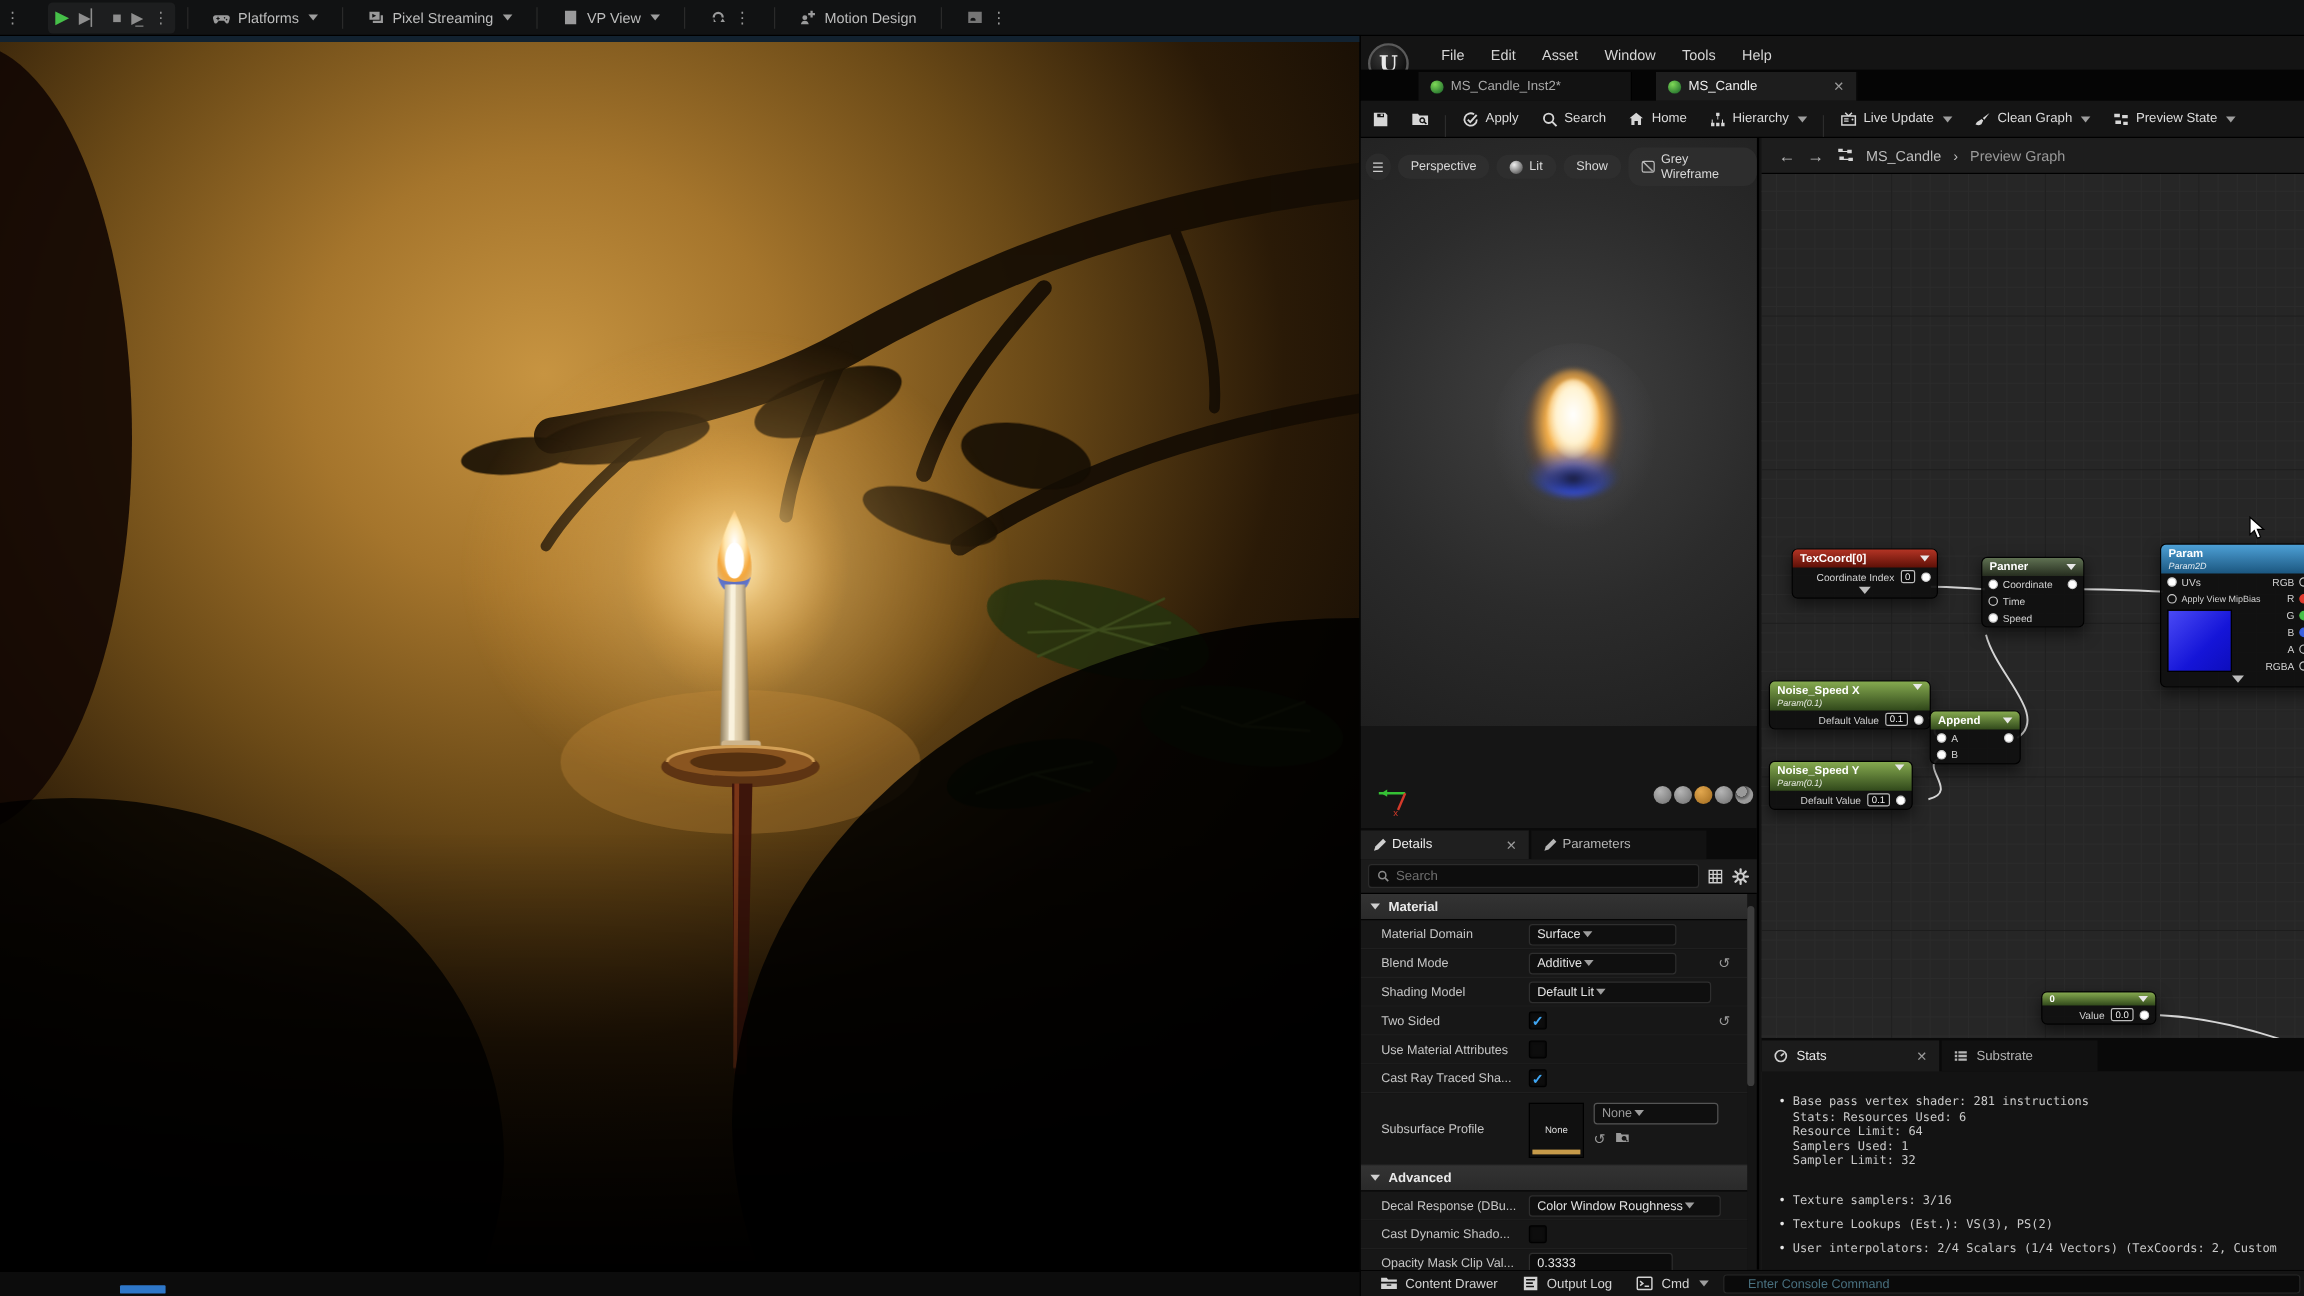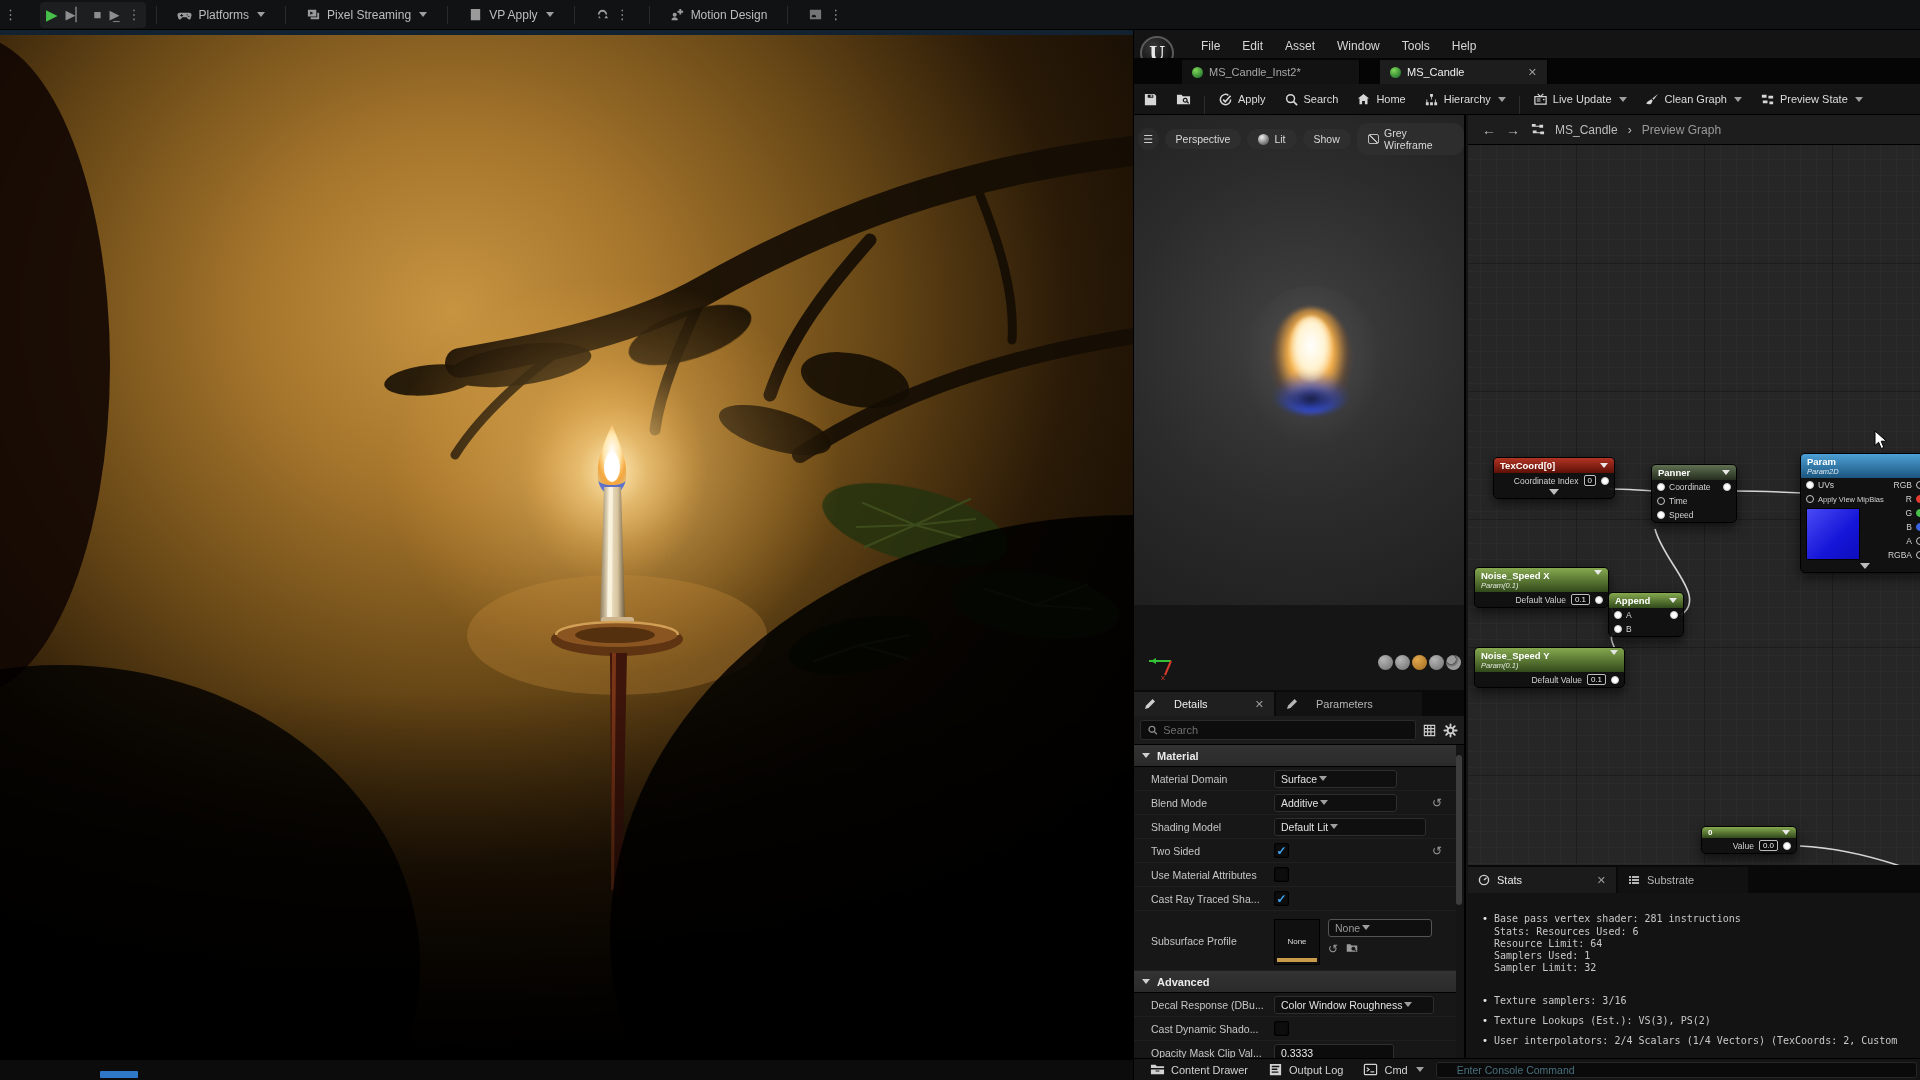--- a/index.html
+++ b/index.html
@@ -56,21 +56,21 @@
   .fp-halo{left:-26px;top:-20px;width:140px;height:160px;background:radial-gradient(ellipse at 50% 45%,rgba(90,90,95,.55),rgba(60,60,64,0) 70%)}
   .fp-orange{left:2px;top:2px;width:82px;height:106px;background:radial-gradient(ellipse at 50% 42%,#ffe9b5 0%,#f7b049 38%,rgba(150,80,20,.25) 62%,rgba(90,60,30,0) 75%);filter:blur(2px)}
   .fp-white{left:21px;top:10px;width:44px;height:66px;background:radial-gradient(ellipse at 50% 45%,#ffffff 0%,#fff3d2 45%,rgba(255,230,170,0) 75%);filter:blur(1.5px)}
   .fp-blue{left:3px;top:62px;width:80px;height:46px;background:radial-gradient(ellipse at 50% 78%,rgba(50,80,230,.95) 12%,rgba(40,70,210,.55) 40%,rgba(30,50,160,0) 70%);filter:blur(2.5px)}
   .fp-dark{left:18px;top:80px;width:50px;height:26px;background:radial-gradient(ellipse,rgba(20,18,26,.85),rgba(20,18,26,0) 70%);filter:blur(2px)}
   .shape-dots{left:244px;top:540px;display:flex;gap:2px}
   .sdot{width:15px;height:15px;border-radius:50%;background:radial-gradient(circle at 35% 30%,#b5b5b5,#6e6e6e)}
   .sdot.sel{background:radial-gradient(circle at 35% 30%,#e2a74e,#a06a1e)}
   
   .dtabs{left:0;top:575px;width:330px;height:26px;background:#0a0a0a;display:flex;align-items:flex-end}
-  .dtab{height:24px;display:flex;align-items:center;gap:18px;font-size:11px;padding:0 10px}
+  .dtab{height:24px;display:flex;align-items:center;gap:4px;font-size:11px;padding:0 10px}
   .dtab.active{background:#1f1f1f;color:#ededed;width:140px}
   .dtab.plain{color:#b5b5b5;width:146px;margin-left:2px;background:#121212}
   .searchrow{left:0;top:601px;width:330px;height:29px;background:#1b1b1b;display:flex;align-items:center;padding:0 6px;gap:6px;border-bottom:1px solid #000}
   .searchbox{flex:1;height:20px;background:#0d0d0d;border:1px solid #2b2b2b;border-radius:3px;display:flex;align-items:center;padding:0 6px;gap:5px}
   .searchbox input{background:transparent;border:none;outline:none;color:#cfcfcf;font-size:11px;width:100%}
   .searchbox input::placeholder{color:#6f6f6f}
   .cat{position:absolute;width:322px;height:22px;background:linear-gradient(180deg,#333333,#2a2a2a);display:flex;align-items:center;gap:7px;padding-left:8px;font-size:11px;font-weight:bold;color:#eaeaea;border-bottom:1px solid #000}
   .tri-down{width:0;height:0;border-left:4px solid transparent;border-right:4px solid transparent;border-top:5px solid #cfcfcf}
   .prow{position:absolute;width:322px;height:24px;border-bottom:1px solid #1f1f1f;display:flex;align-items:center;background:#171717}
   .plabel{width:140px;padding-left:17px;font-size:10.5px;color:#c6c6c6;white-space:nowrap;overflow:hidden}
@@ -157,21 +157,21 @@
           <path fill="#bdbdbd" d="M2 3h9v7H2zM4.5 4.8v3.4L8 6.5zM12 6h2v7H5v-2h7z"></path>
         </svg>
       <span>Pixel Streaming</span>
         <span class="chev"></span>
     </div>
     <div class="os-sep"></div>
     <div class="os-item">
       <svg class="ic16" viewBox="0 0 16 16">
           <path fill="#bdbdbd" d="M3 2h10v12H3zM5 3.2h2v2H5zm0 3.8h2v2H5zm0 3.8h2v2H5zm4-7.6h2v2H9zm0 3.8h2v2H9zm0 3.8h2v2H9z"></path>
         </svg>
-      <span>VP Apply</span>
+      <span>VP View</span>
         <span class="chev"></span>
     </div>
     <div class="os-sep"></div>
     <div class="os-item">
       <svg class="ic16" viewBox="0 0 16 16">
           <path fill="#bdbdbd" d="M8 3a5 5 0 0 1 5 5h-2a3 3 0 0 0-6 0H3a5 5 0 0 1 5-5zm-4 6l2 3H4zm8 0l2 3h-4z"></path>
         </svg>
       <span style="color:#9a9a9a;font-size:13px">⋮</span>
     </div>
     <div class="os-sep"></div>
@@ -660,21 +660,21 @@
               </div>
             <div class="nsub">Param(0.1)</div>
           </div>
           <div class="nrow" style="justify-content:flex-end;gap:5px">
             <span>Default Value</span>
             <span class="valbox">0.1</span>
             <span class="pin f"></span>
           </div>
         </div>
 
-        <div class="node" style="left:6px;top:502px;width:151px">
+        <div class="node" style="left:6px;top:489px;width:120px">
           <div class="nhead h-green two">
             <div style="display:flex;justify-content:space-between">
                 <span>Noise_Speed Y</span>
                 <span class="nchev"></span>
               </div>
             <div class="nsub">Param(0.1)</div>
           </div>
           <div class="nrow" style="justify-content:flex-end;gap:5px">
             <span>Default Value</span>
             <span class="valbox">0.1</span>

